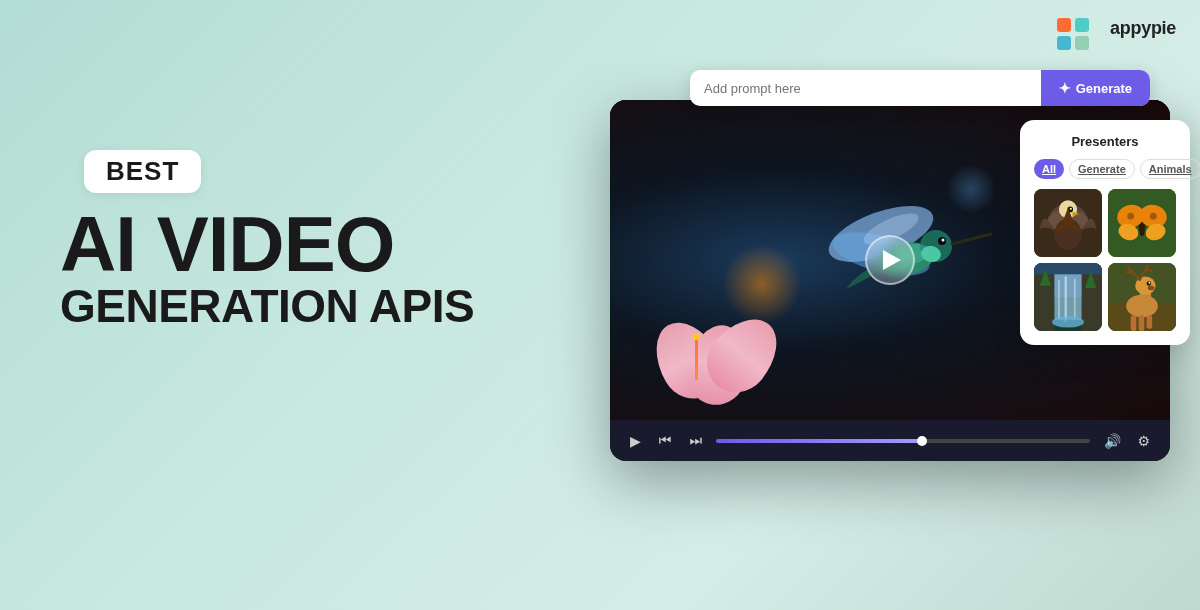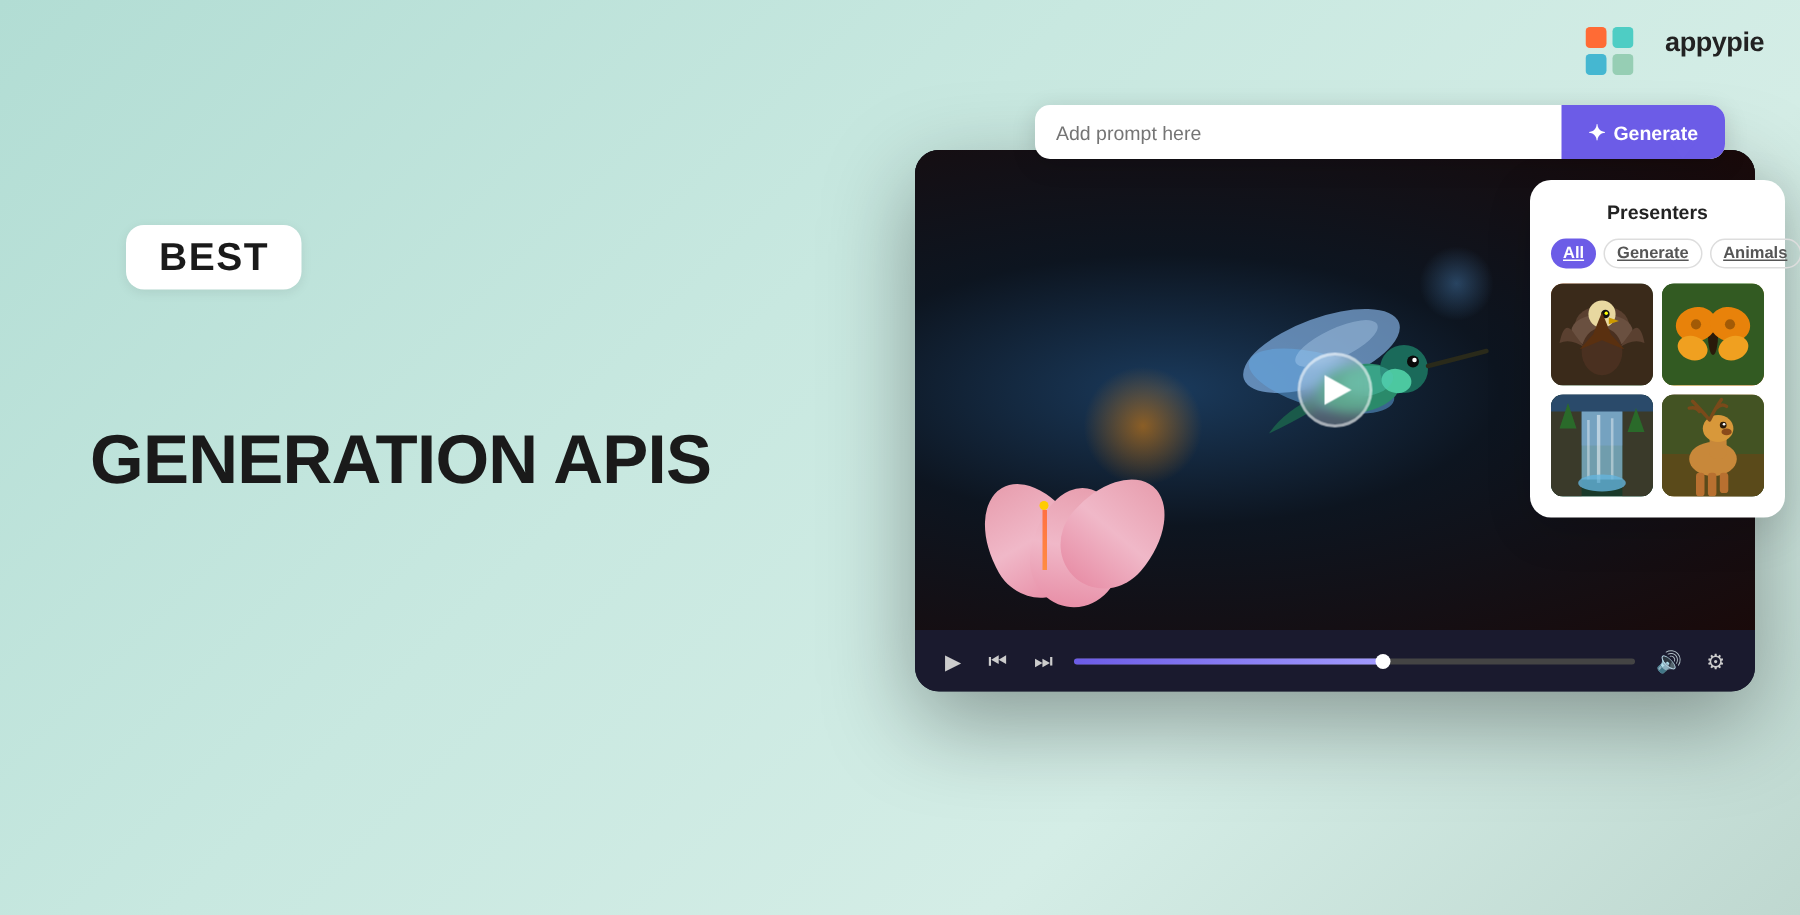--- a/index.html
+++ b/index.html
@@ -427,21 +427,21 @@
     <rect x="18" y="0" width="14" height="14" rx="3" fill="#4ECDC4"></rect>
     <rect x="0" y="18" width="14" height="14" rx="3" fill="#45B7D1"></rect>
     <rect x="18" y="18" width="14" height="14" rx="3" fill="#96CEB4"></rect>
   </svg>
   <span class="logo-text">appypie</span>
 </div>
 
 <div class="left-content">
   <div class="best-badge">BEST</div>
   <div class="main-title">
-    <br>
+    <span>AI VIDEO</span><br>
     <span class="line2">GENERATION APIS</span>
   </div>
 </div>
 
 <div class="player-wrapper">
 
   <div class="prompt-bar">
     <input class="prompt-input" type="text" placeholder="Add prompt here" style="">
     <button class="generate-btn">
       <span class="sparkle">✦</span>

